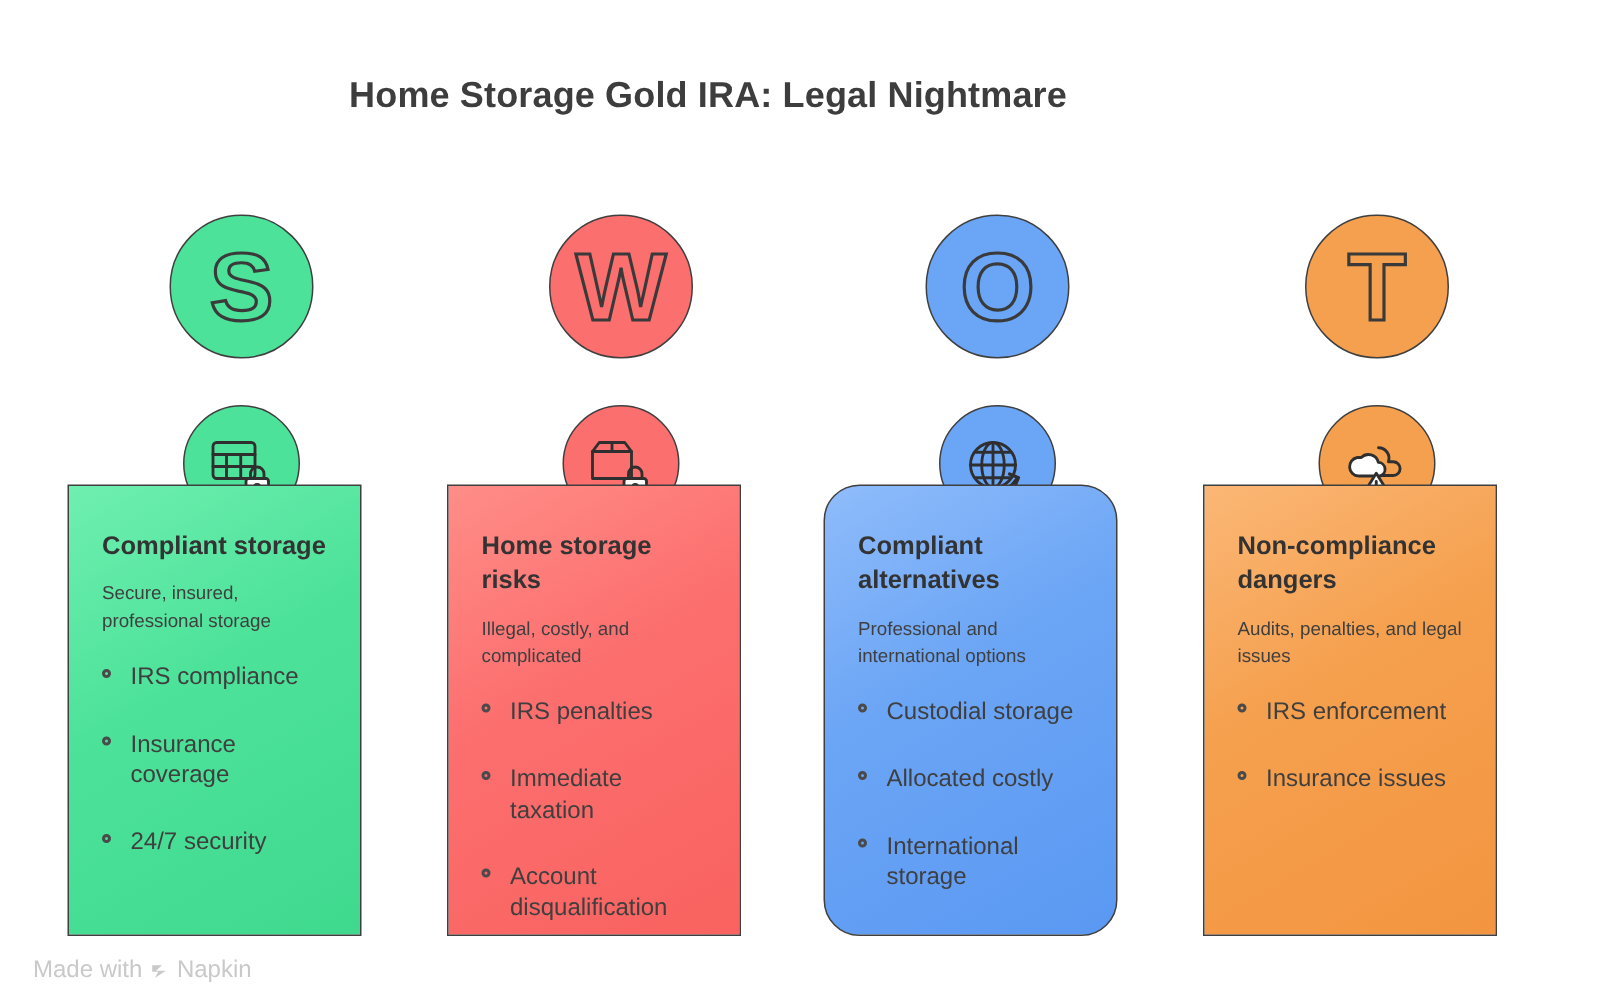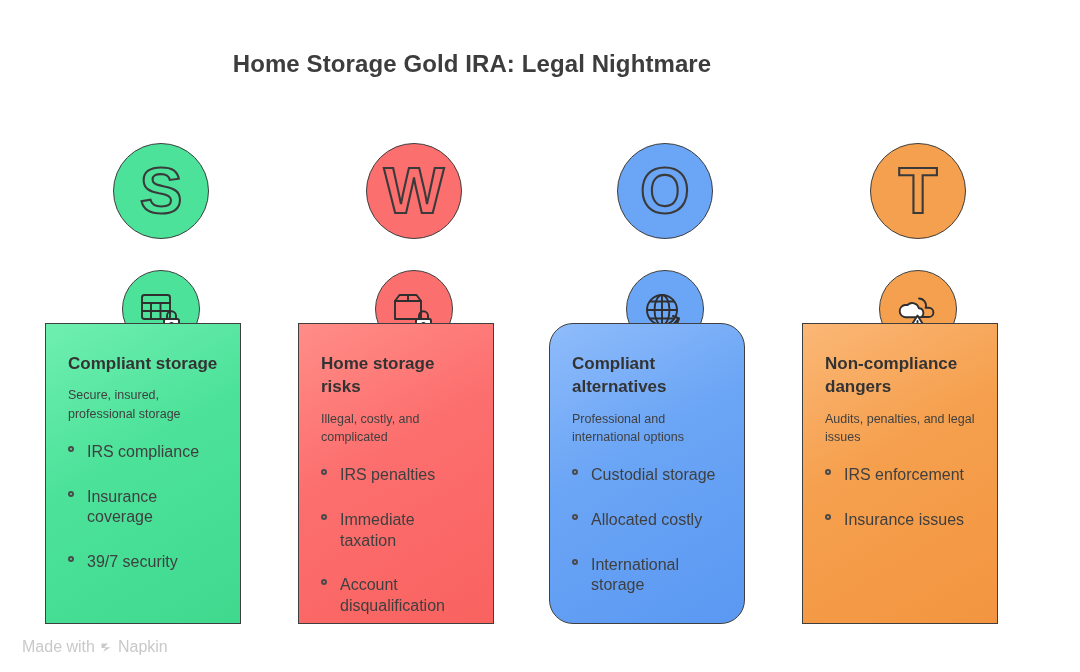--- a/index.html
+++ b/index.html
@@ -193,21 +193,21 @@
         <li class="bullet">
           <span class="bullet-marker"></span>
           <span>IRS compliance</span>
         </li>
         <li class="bullet">
           <span class="bullet-marker"></span>
           <span>Insurance coverage</span>
         </li>
         <li class="bullet">
           <span class="bullet-marker"></span>
-          <span>39/7 security</span>
+          <span>24/7 security</span>
         </li>
       </ul>
     </div>
   </div>
 
   <div class="column col-1">
     <div class="letter-circle" style="background: rgb(252, 111, 111); border-color: rgb(63, 63, 63);">
       <svg width="96" height="96" viewBox="0 0 96 96" aria-hidden="true">
         <text class="letter-glyph" x="48" y="70" text-anchor="middle">W</text>
       </svg>

